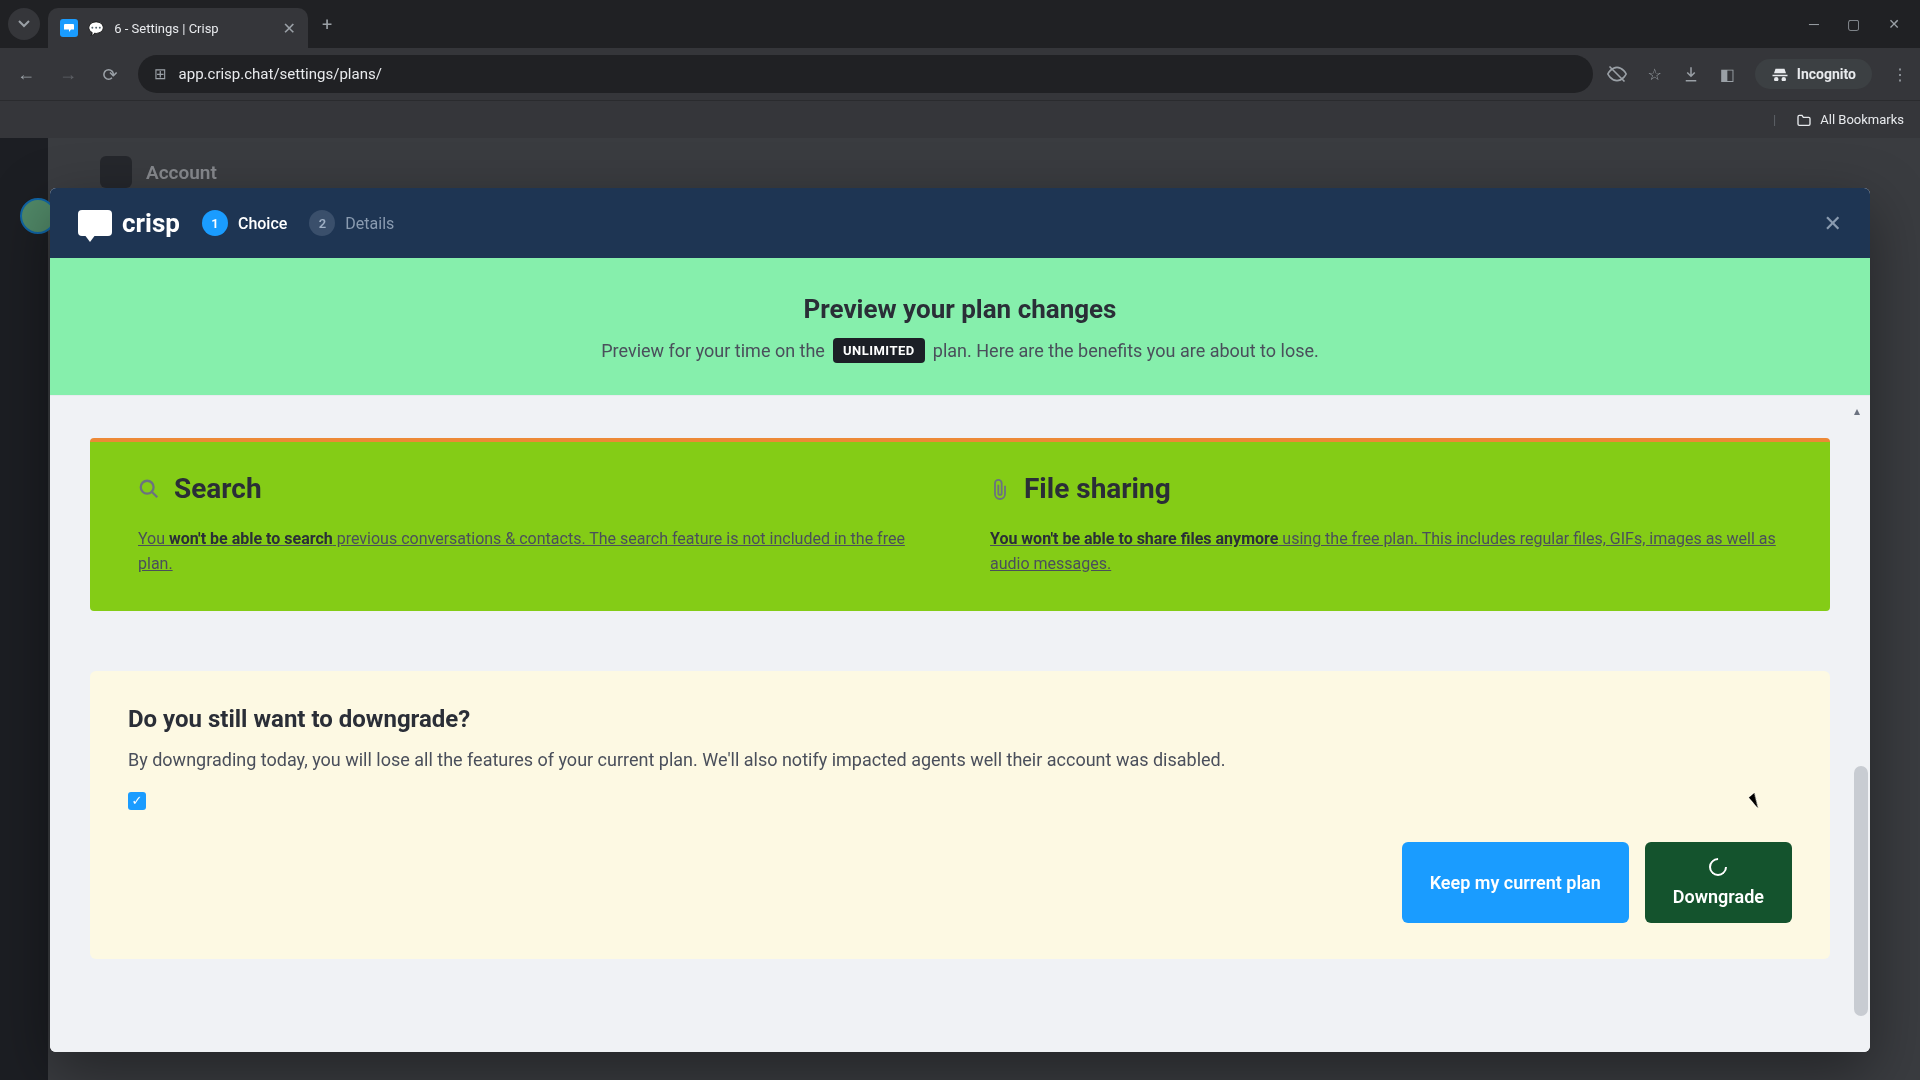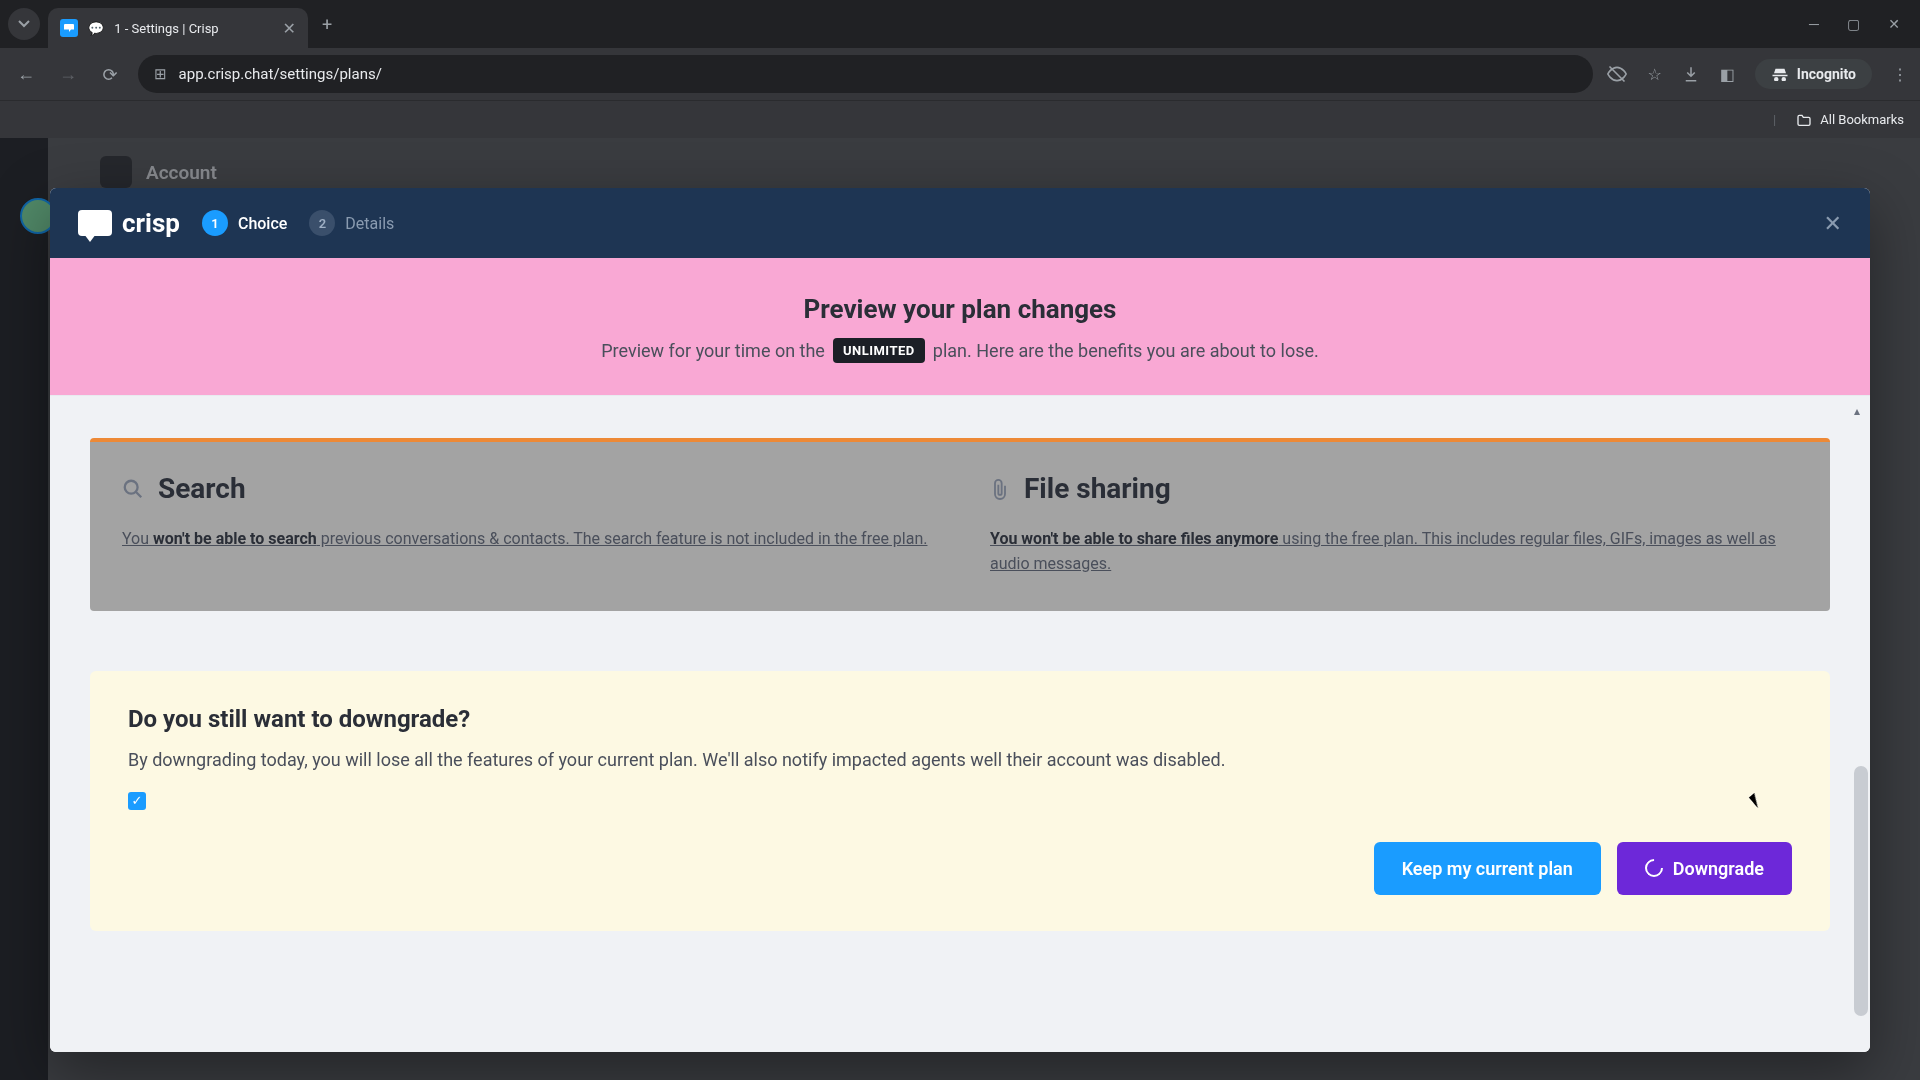--- a/index.html
+++ b/index.html
@@ -46,46 +46,46 @@
 .crisp-logo { display: flex; align-items: center; gap: 10px; color: #fff; font-size: 26px; font-weight: 700; }
 .crisp-logo-icon { width: 34px; height: 26px; background: #fff; border-radius: 4px; position: relative; }
 .crisp-logo-icon::after { content: ""; position: absolute; bottom: -6px; left: 6px; width: 0; height: 0; border-left: 6px solid transparent; border-right: 6px solid transparent; border-top: 8px solid #fff; }
 .step { display: flex; align-items: center; gap: 10px; }
 .step-num { width: 26px; height: 26px; border-radius: 50%; background: #3a4f6b; color: #9fb0c5; display: flex; align-items: center; justify-content: center; font-size: 13px; font-weight: 600; }
 .step.active .step-num { background: #1a9cff; color: #fff; }
 .step-label { color: #8a9bb0; font-size: 16px; }
 .step.active .step-label { color: #fff; font-weight: 500; }
 .modal-close { margin-left: auto; color: #8a9bb0; font-size: 22px; cursor: pointer; }
 
-.modal-intro { background: #f9a8d4; padding: 36px 40px 32px; text-align: center; border-bottom: 1px solid #e8ebef; }
+.modal-intro { background: #86efac; padding: 36px 40px 32px; text-align: center; border-bottom: 1px solid #e8ebef; }
 .intro-title { font-size: 26px; font-weight: 700; color: #2a2e37; margin-bottom: 14px; }
 .intro-sub { font-size: 18px; color: #4a4f5b; display: flex; align-items: center; justify-content: center; gap: 8px; flex-wrap: wrap; }
 .plan-badge { background: #1c1f26; color: #fff; font-size: 13px; font-weight: 700; letter-spacing: 0.5px; padding: 5px 10px; border-radius: 4px; }
 
 .modal-body { flex: 1; background: #f0f2f5; overflow-y: auto; padding: 42px 40px 30px; position: relative; }
 .scroll-indicator { position: absolute; top: 8px; right: 10px; color: #6b7280; font-size: 12px; }
 
-.feature-card { background: #a3a3a3; border-top: 4px solid #ed8936; border-radius: 4px; padding: 30px 32px 34px; display: flex; gap: 60px; margin-bottom: 60px; }
+.feature-card { background: #84cc16; border-top: 4px solid #ed8936; border-radius: 4px; padding: 30px 48px 34px; display: flex; gap: 60px; margin-bottom: 60px; }
 .feature-col { flex: 1; }
 .feature-head { display: flex; align-items: center; gap: 14px; margin-bottom: 22px; }
 .feature-icon { color: #6b7280; }
 .feature-title { font-size: 28px; font-weight: 700; color: #2a2e37; }
 .feature-desc { font-size: 16px; color: #4a4f5b; line-height: 1.55; text-decoration: underline; }
 .feature-desc b { font-weight: 700; color: #2a2e37; }
 
 .confirm-card { background: #fdf9e3; border-radius: 6px; padding: 34px 38px 36px; }
 .confirm-title { font-size: 24px; font-weight: 700; color: #2a2e37; margin-bottom: 16px; }
 .confirm-sub { font-size: 18px; color: #4a4f5b; margin-bottom: 22px; }
 .checkbox-row { display: flex; align-items: center; gap: 12px; margin-bottom: 32px; }
 .checkbox { width: 18px; height: 18px; background: #1a9cff; border-radius: 3px; display: flex; align-items: center; justify-content: center; color: #fff; font-size: 13px; cursor: pointer; }
 .checkbox-label { font-size: 17px; color: #2a2e37; font-weight: 500; }
 .button-row { display: flex; justify-content: flex-end; gap: 16px; }
 .btn { padding: 16px 28px; border-radius: 6px; font-size: 18px; font-weight: 600; cursor: pointer; border: none; display: flex; align-items: center; gap: 10px; }
 .btn-primary { background: #1a9cff; color: #fff; }
-.btn-danger { background: #6d28d9; color: #fff; }
+.btn-danger { background: #14532d; color: #fff; flex-direction: column; }
 .btn-danger-icon { width: 18px; height: 18px; border: 2px solid #fff; border-radius: 50%; border-top-color: transparent; transform: rotate(45deg); }
 
 .body-scrollbar { position: absolute; right: 2px; top: 370px; width: 14px; height: 250px; background: #c8ccd2; border-radius: 7px; }
 
 .cursor { position: absolute; left: 1752px; top: 792px; width: 14px; height: 20px; pointer-events: none; }
 .cursor::before { content: ""; position: absolute; width: 0; height: 0; border-left: 7px solid #000; border-right: 5px solid transparent; border-bottom: 14px solid transparent; border-top: 0; transform: rotate(-40deg); filter: drop-shadow(0 0 1px #fff); }
 
 svg { display: block; }
 </style>
 </head>
@@ -93,21 +93,21 @@
 
 <div class="browser-top">
   <div class="tab-dropdown">
     <svg width="12" height="8" viewBox="0 0 12 8">
         <path d="M1 1l5 5 5-5" stroke="currentColor" stroke-width="2" fill="none"></path>
       </svg>
   </div>
   <div class="tab">
     <span class="tab-favicon"></span>
     <span>💬</span>
-    <span>1 - Settings | Crisp</span>
+    <span>6 - Settings | Crisp</span>
     <span class="tab-close">✕</span>
   </div>
   <span class="new-tab">+</span>
   <div class="window-controls">
     <span>─</span>
     <span>▢</span>
     <span>✕</span>
   </div>
 </div>
 

